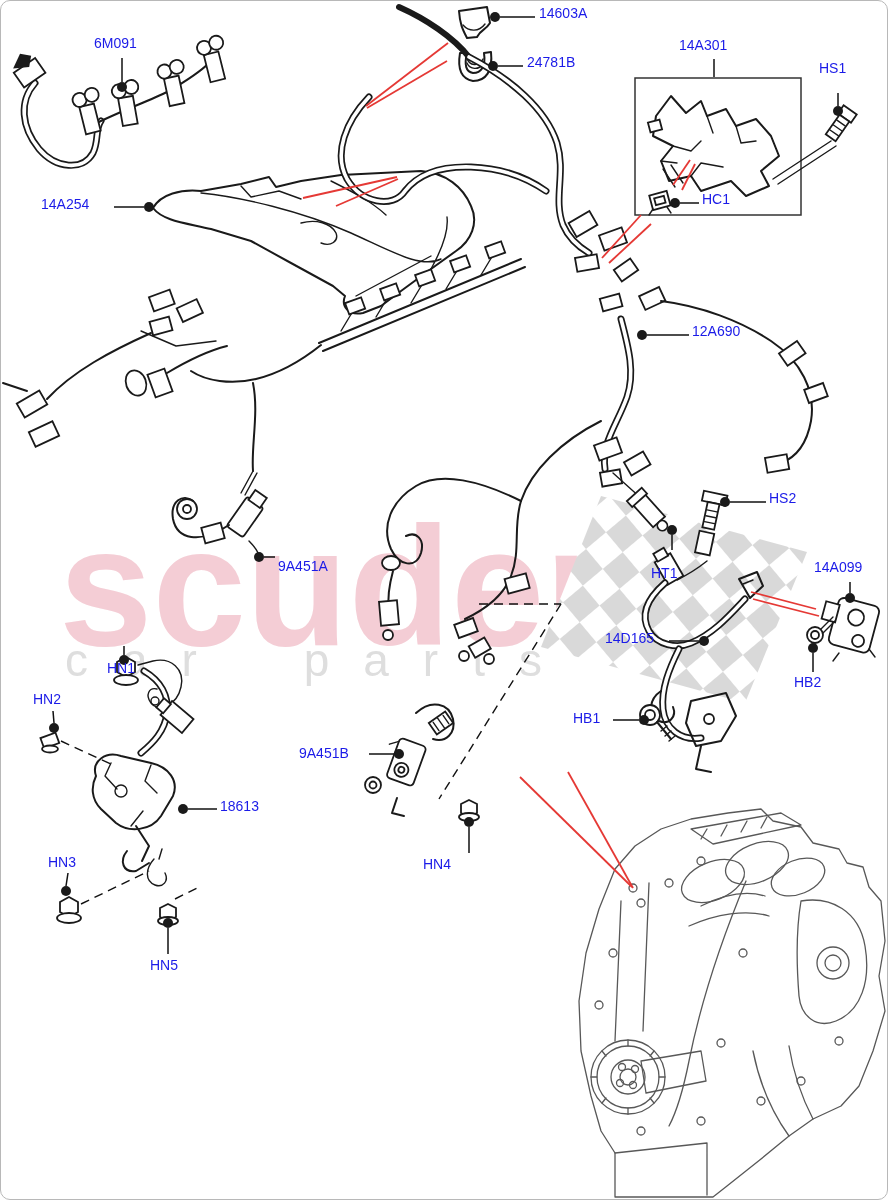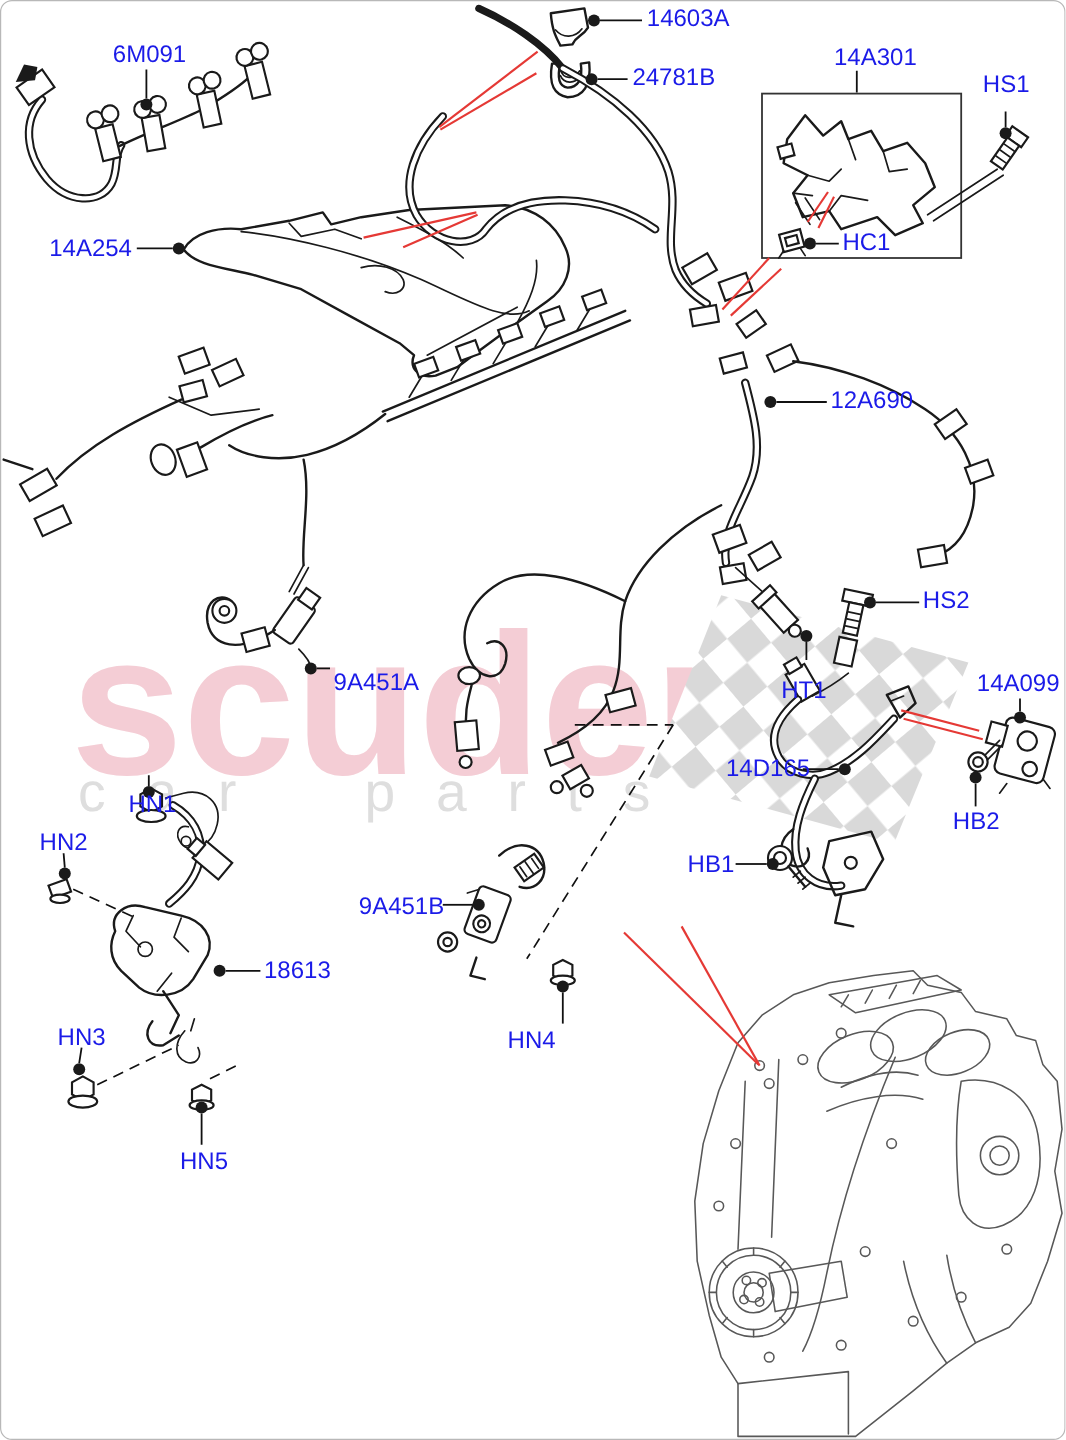--- a/index.html
+++ b/index.html
@@ -25,21 +25,21 @@
   .art.w2{stroke-width:2;}
   .tube{stroke:var(--art,#1a1a1a);stroke-width:7;fill:none;stroke-linecap:round;}
   .tubein{stroke:#fff;stroke-width:3.6;fill:none;stroke-linecap:round;}
   .conn{fill:#fff;stroke:var(--art,#1a1a1a);stroke-width:1.8;}
   .blk{fill:var(--art,#1a1a1a);stroke:none;}
   .lead{stroke:#111;stroke-width:1.5;fill:none;}
   .dash{stroke:#111;stroke-width:1.4;fill:none;stroke-dasharray:9 6;}
   .red{stroke:var(--arrow,#e53935);stroke-width:1.8;fill:none;}
   .eng{stroke:var(--eng,#585858);fill:none;stroke-width:1.3;stroke-linecap:round;stroke-linejoin:round;}
   .callout{
-    position:absolute;font-size:20px;line-height:1.05;
+    position:absolute;font-size:14px;line-height:1.05;
     color:var(--callout,#1b1be8);white-space:nowrap;cursor:pointer;
   }
 </style>
 </head>
 <body>
 
 <div class="page">
 
   <div class="wm-brand">scuderia</div>
   <div class="wm-tagline">car parts</div>
@@ -483,21 +483,21 @@
       <path class="lead" d="M187,808 L216,808"></path>
         <circle class="blk" cx="182" cy="808" r="5"></circle>
       <path class="lead" d="M368,753 L393,753"></path>
         <circle class="blk" cx="398" cy="753" r="5"></circle>
     </g>
   </svg>
 
   <div class="callout" style="left:93px;top:35px">6M091</div>
   <div class="callout" style="left:538px;top:5px">14603A</div>
   <div class="callout" style="left:526px;top:54px">24781B</div>
-  <div class="callout" style="left:694px;top:37px">14A301</div>
+  <div class="callout" style="left:678px;top:37px">14A301</div>
   <div class="callout" style="left:818px;top:60px">HS1</div>
   <div class="callout" style="left:701px;top:191px">HC1</div>
   <div class="callout" style="left:40px;top:196px">14A254</div>
   <div class="callout" style="left:691px;top:323px">12A690</div>
   <div class="callout" style="left:277px;top:558px">9A451A</div>
   <div class="callout" style="left:768px;top:490px">HS2</div>
   <div class="callout" style="left:650px;top:565px">HT1</div>
   <div class="callout" style="left:813px;top:559px">14A099</div>
   <div class="callout" style="left:604px;top:630px">14D165</div>
   <div class="callout" style="left:793px;top:674px">HB2</div>

